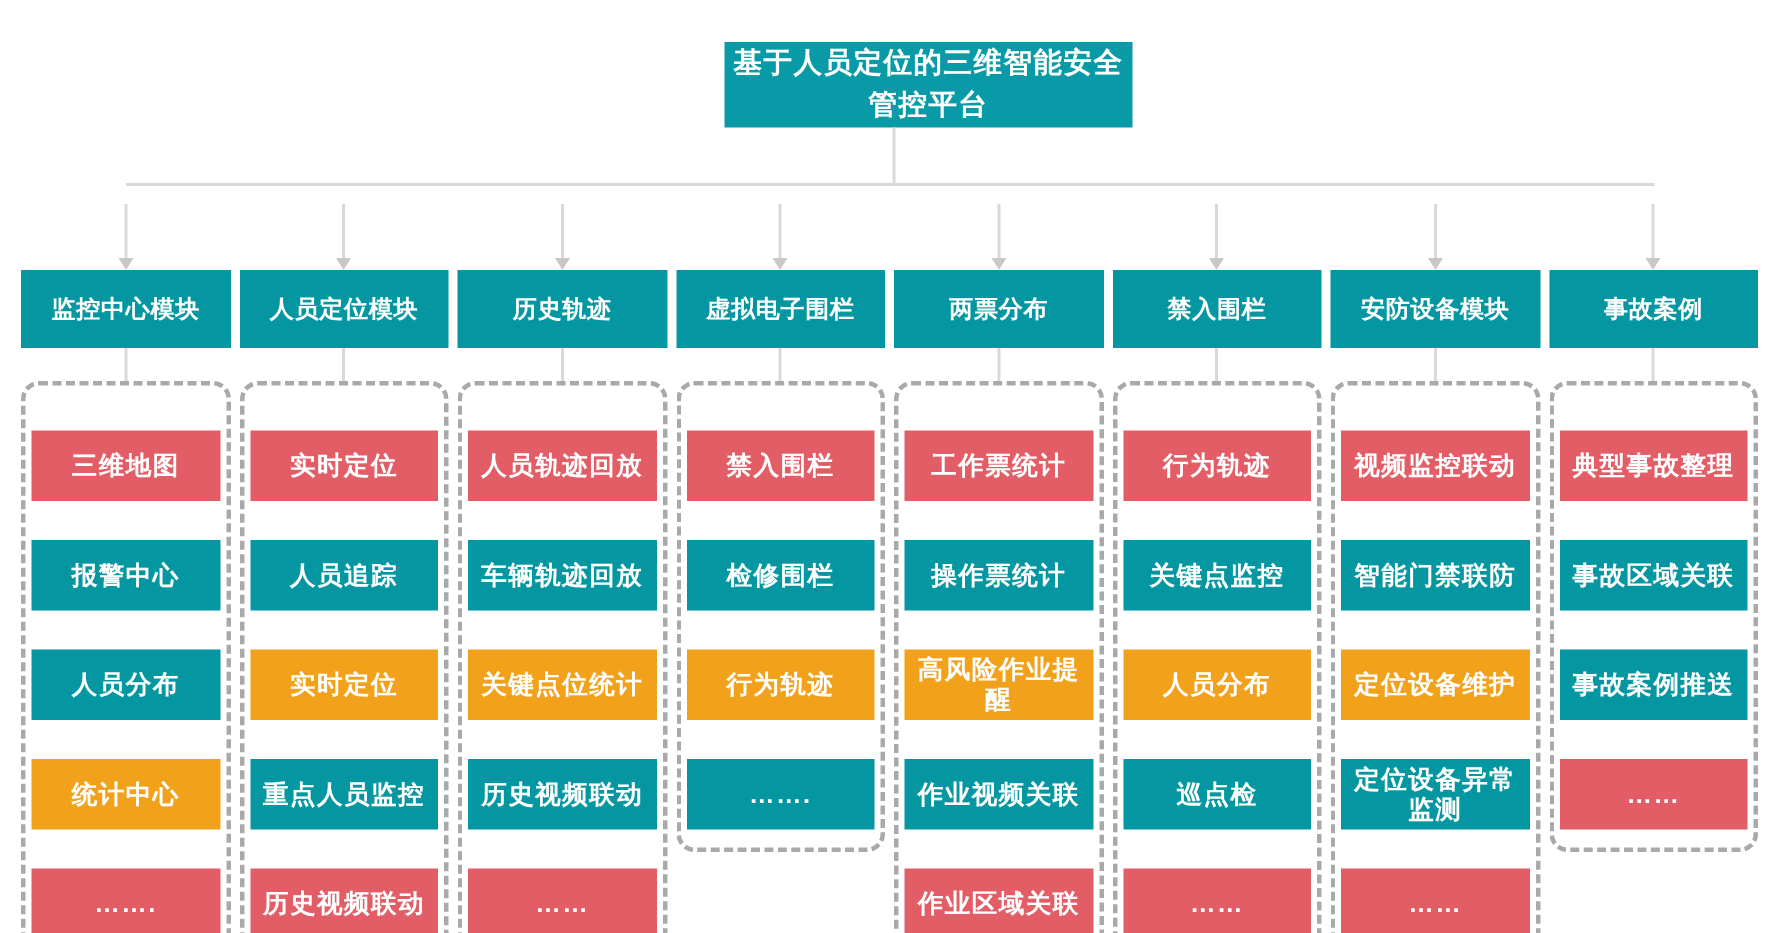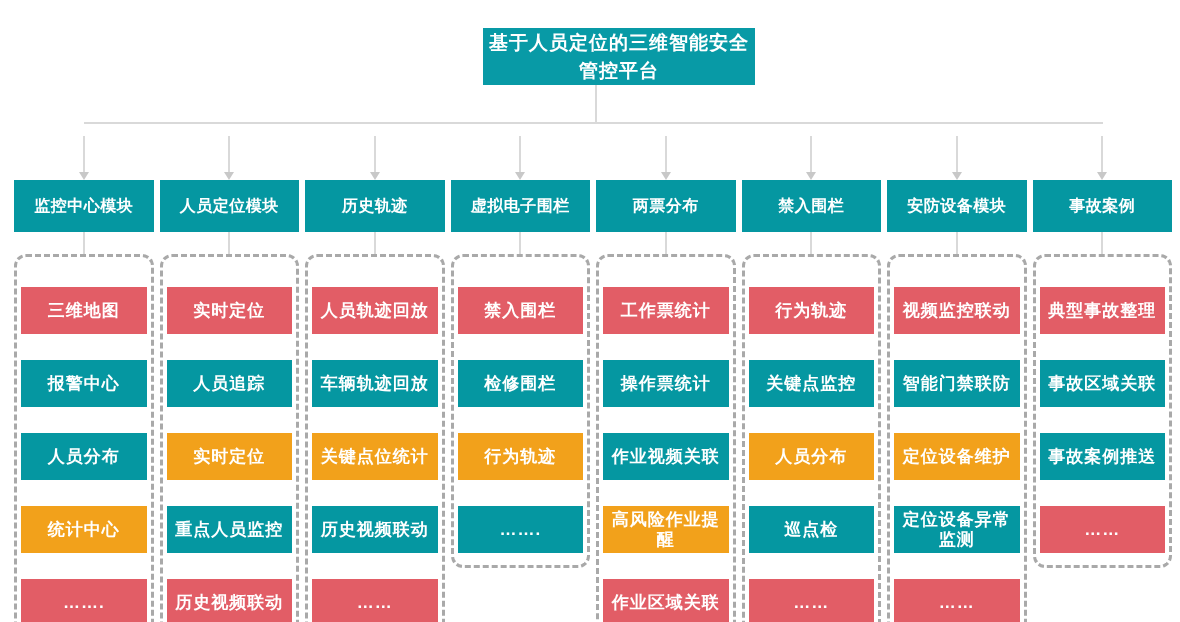--- a/index.html
+++ b/index.html
@@ -133,22 +133,22 @@
           <div class="vline"></div>
           <div class="arrow"></div>
         </div>
         <div class="module-header">两票分布</div>
         <div class="stub2">
           <div class="vline"></div>
         </div>
         <div class="item-box">
           <div class="item red">工作票统计</div>
           <div class="item teal">操作票统计</div>
+          <div class="item orange">高风险作业提醒</div>
           <div class="item teal">作业视频关联</div>
-          <div class="item orange">高风险作业提醒</div>
           <div class="item red">作业区域关联</div>
           <div class="item teal">……</div>
         </div>
       </div>
       <div class="column">
         <div class="drop">
           <div class="vline"></div>
           <div class="arrow"></div>
         </div>
         <div class="module-header">禁入围栏</div>

